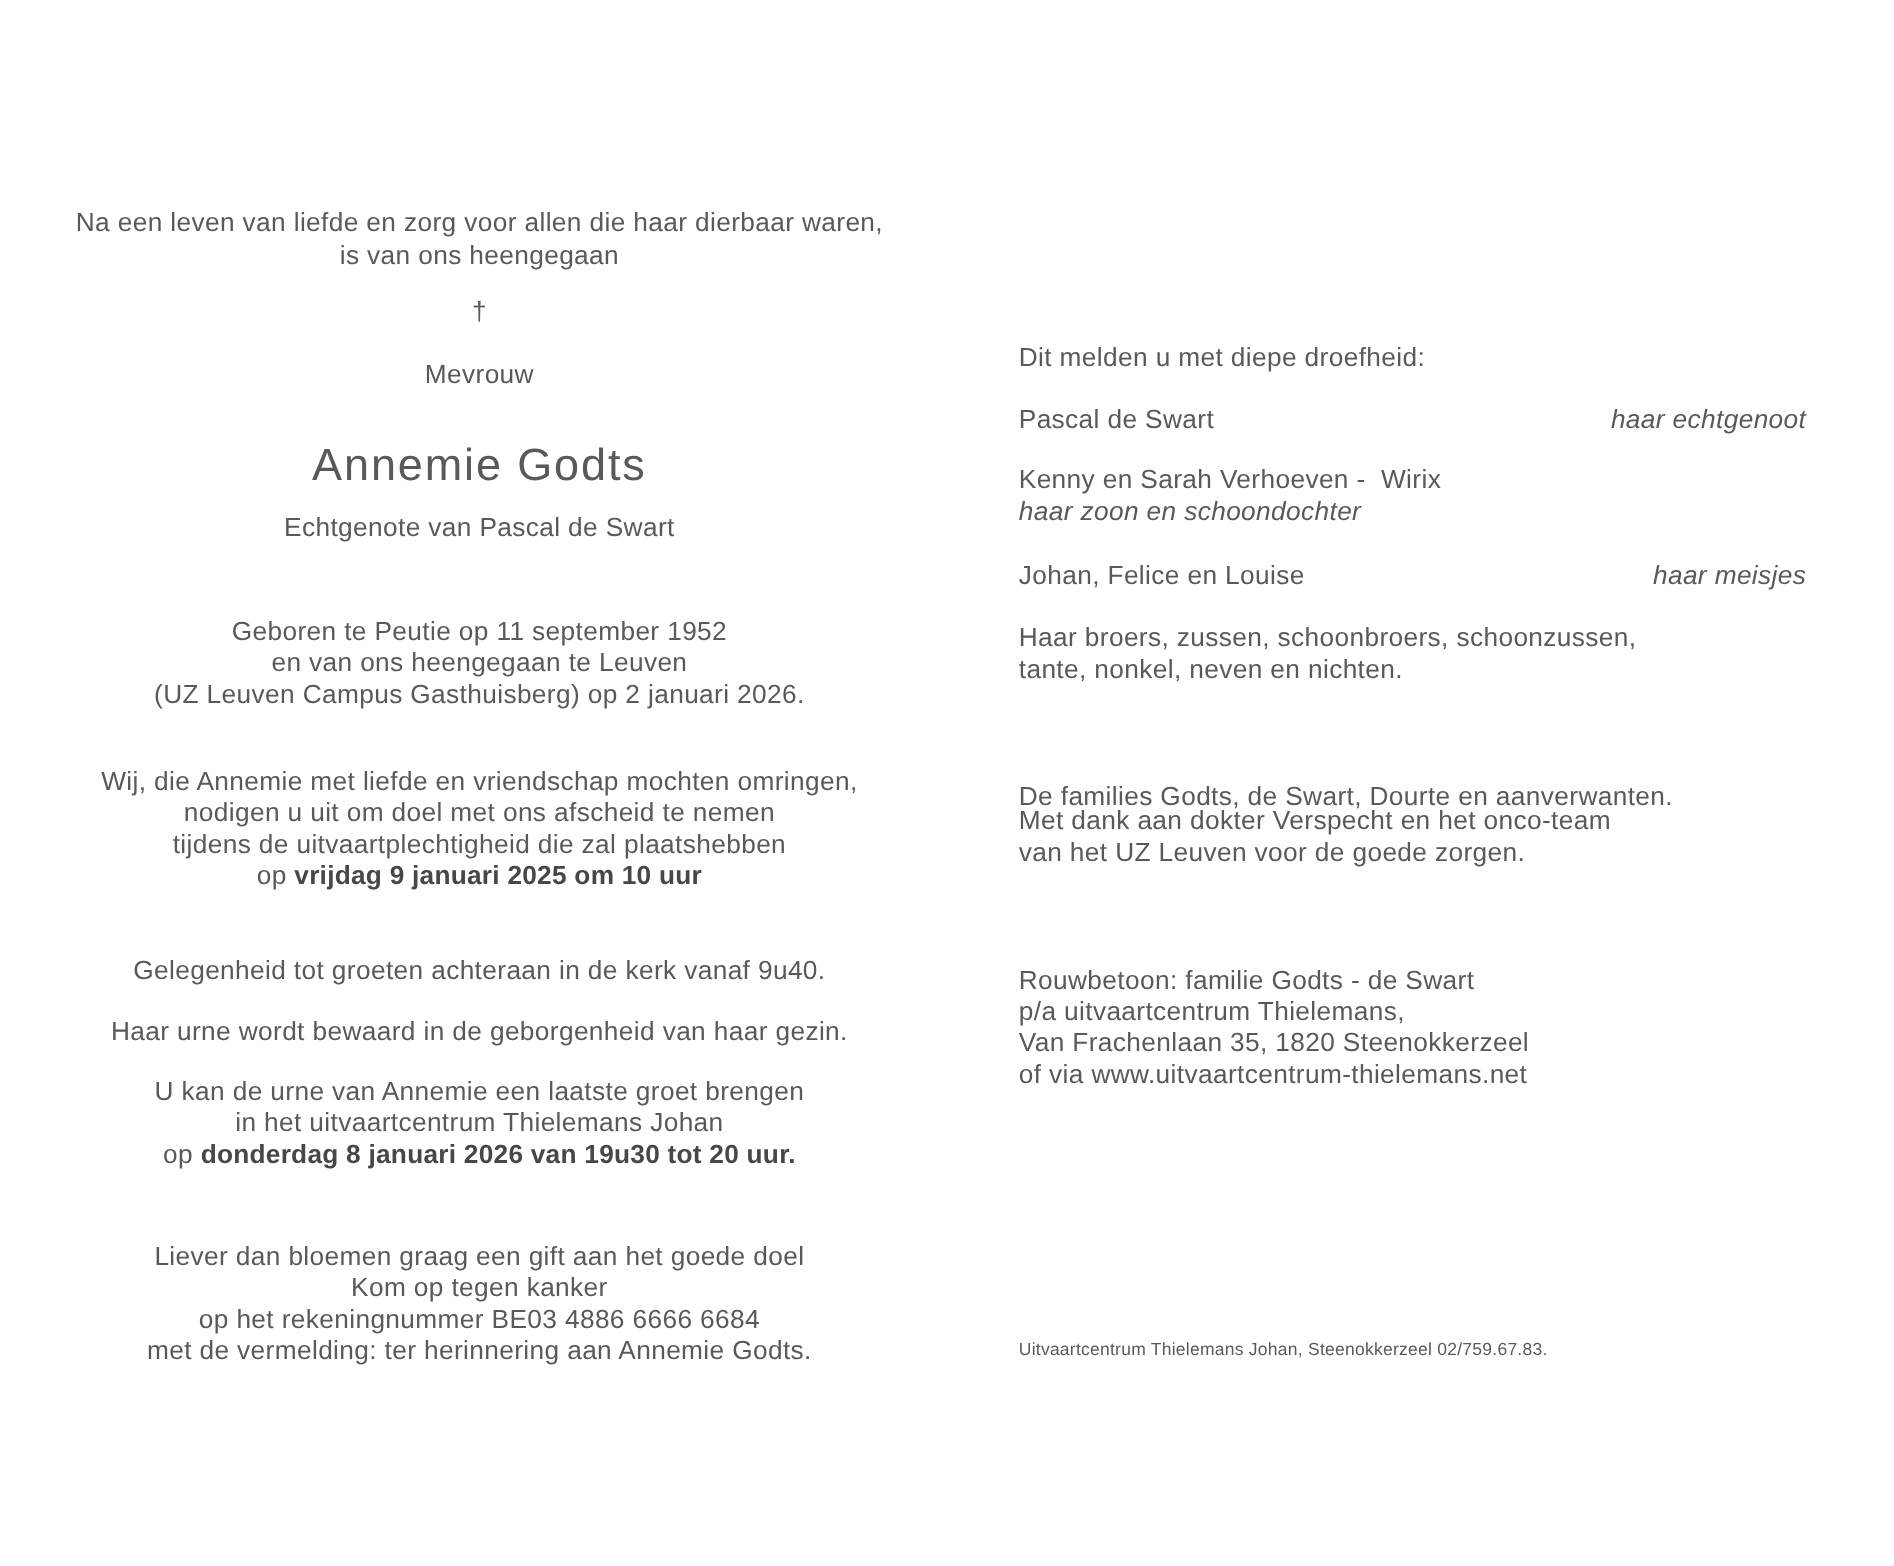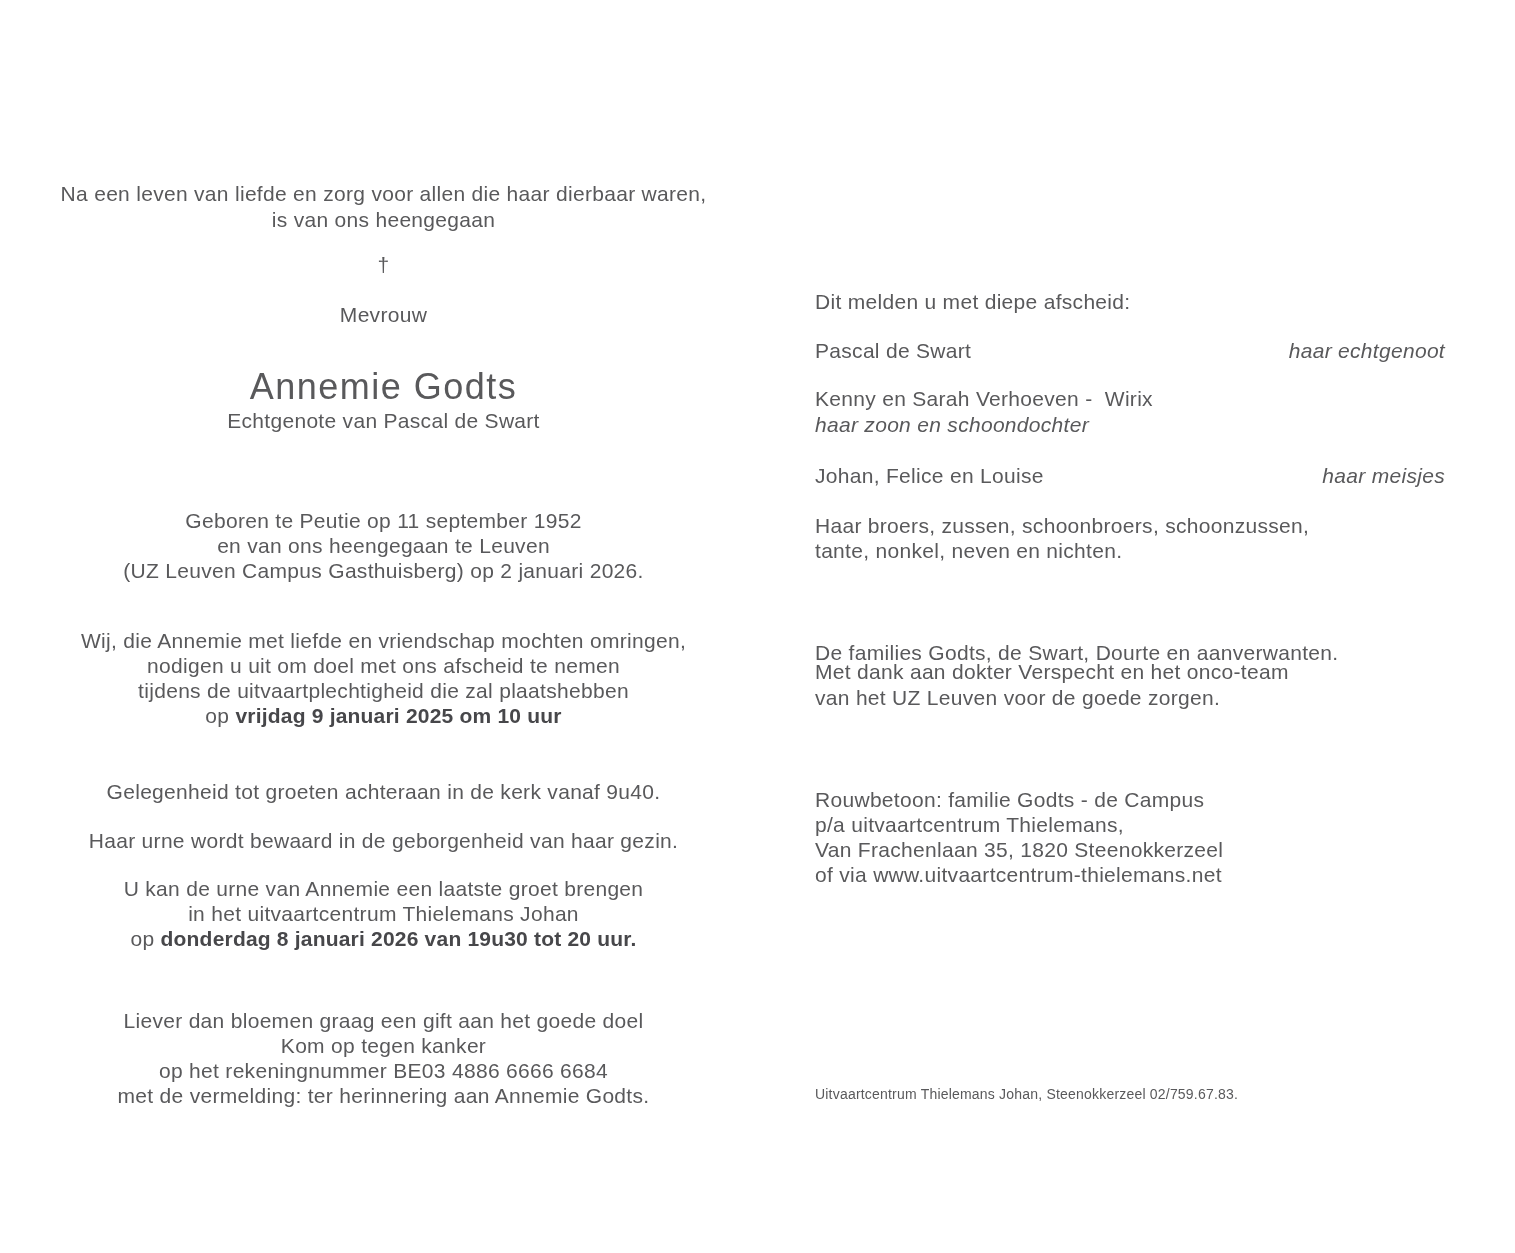--- a/index.html
+++ b/index.html
@@ -12,34 +12,33 @@
   body{
     font-family:"Liberation Sans", sans-serif;
     color:var(--text);
     width:1515px;height:1253px;
     position:relative;
     overflow:hidden;
   }
   .sheet{
     position:absolute;inset:0;
     background:var(--bg);
-    margin-top:15px;
   }
   .block{position:absolute;}
   p{font-size:21px;line-height:25px;letter-spacing:0.3px;}
 
   
   .col-left{left:30px;width:707px;text-align:center;}
   #intro{top:166px;}
   #intro p{line-height:26px;}
   #cross{top:237px;}
   #salutation{top:287px;}
   #name{top:346px;}
   #name p{font-size:36px;line-height:52px;letter-spacing:1.5px;}
-  #subtitle{top:393px;text-align:center;}
+  #subtitle{top:410px;text-align:center;}
   #born{top:493px;}
   #invite{top:613px;}
   #greeting{top:764px;}
   #urn{top:813px;}
   #visit{top:861px;}
   #donation{top:993px;}
 
   strong{font-weight:700;color:var(--bold);letter-spacing:0.2px;}
 
   
@@ -116,21 +115,21 @@
   </div>
 
   <div class="block col-left" id="donation">
     <p>Liever dan bloemen graag een gift aan het goede doel</p>
     <p>Kom op tegen kanker</p>
     <p>op het rekeningnummer BE03 4886 6666 6684</p>
     <p>met de vermelding: ter herinnering aan Annemie Godts.</p>
   </div>
 
   <div class="block col-right" id="announcement">
-    <p>Dit melden u met diepe afscheid:</p>
+    <p>Dit melden u met diepe droefheid:</p>
   </div>
 
   <div class="block col-right fam-row" id="family-row-1">
     <p class="fam-name">Pascal de Swart</p>
     <p class="fam-rel">haar echtgenoot</p>
   </div>
 
   <div class="block col-right" id="family-row-2">
     <p class="fam-name">Kenny en Sarah Verhoeven -  Wirix</p>
     <p class="fam-rel right">haar zoon en schoondochter</p>
@@ -149,21 +148,21 @@
   <div class="block col-right" id="families">
     <p>De families Godts, de Swart, Dourte en aanverwanten.</p>
   </div>
 
   <div class="block col-right" id="thanks">
     <p>Met dank aan dokter Verspecht en het onco-team</p>
     <p>van het UZ Leuven voor de goede zorgen.</p>
   </div>
 
   <div class="block col-right" id="condolences">
-    <p>Rouwbetoon: familie Godts - de Campus</p>
+    <p>Rouwbetoon: familie Godts - de Swart</p>
     <p>p/a uitvaartcentrum Thielemans,</p>
     <p>Van Frachenlaan 35, 1820 Steenokkerzeel</p>
     <p>of via www.uitvaartcentrum-thielemans.net</p>
   </div>
 
   <div class="block col-right" id="footer">
     <p>Uitvaartcentrum Thielemans Johan, Steenokkerzeel 02/759.67.83.</p>
   </div>
 
 </div>

